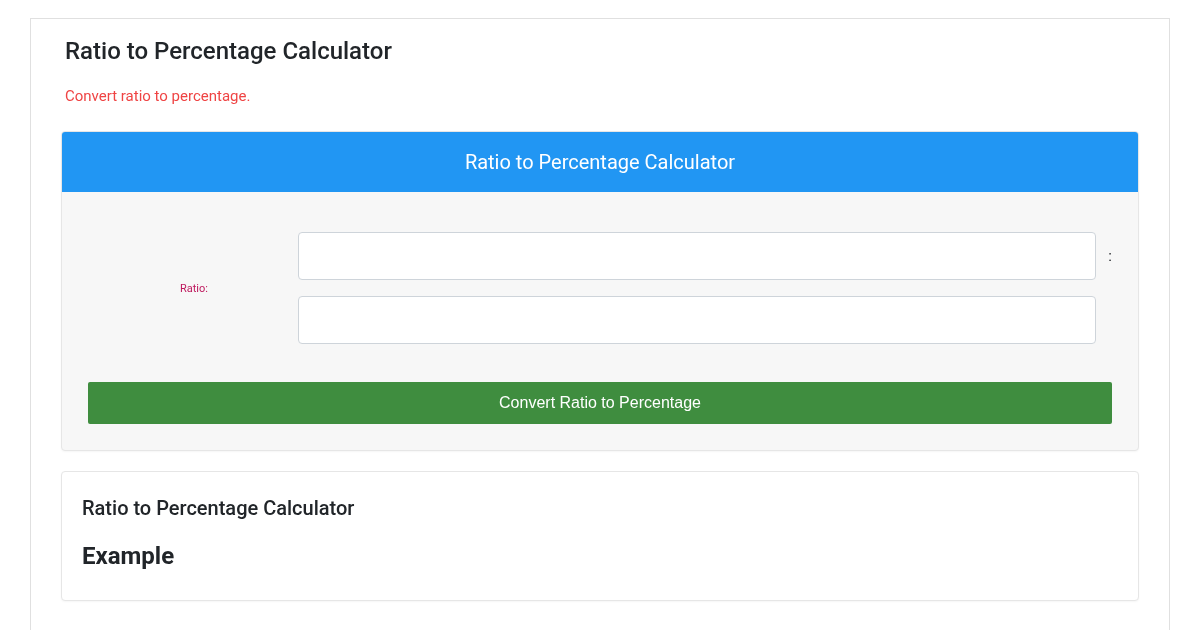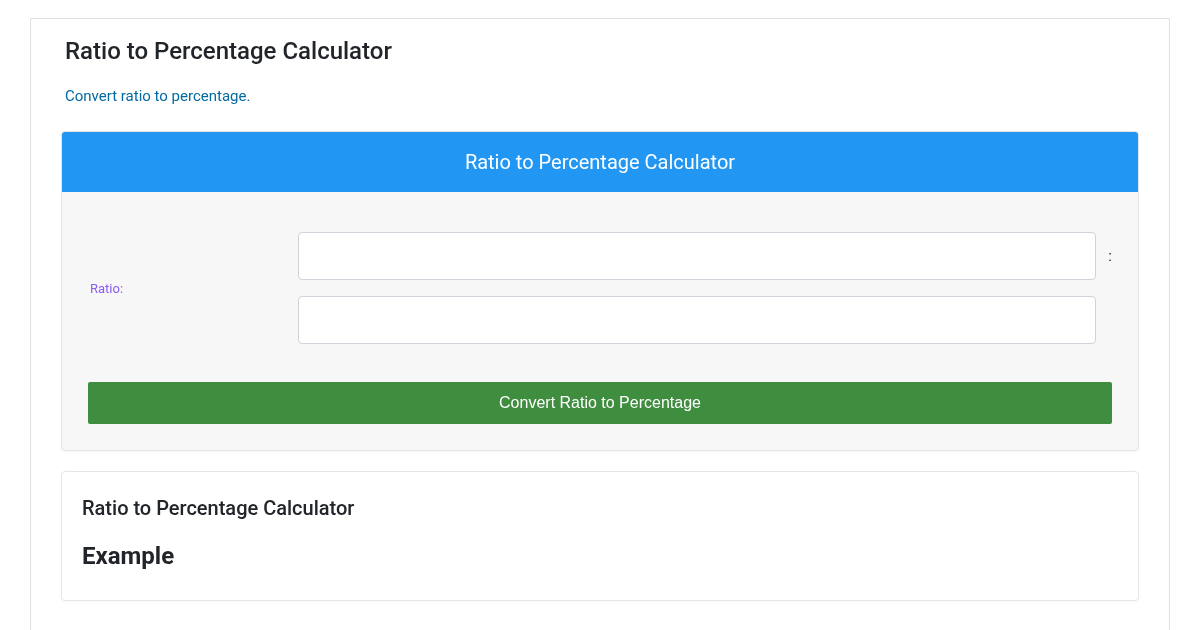--- a/index.html
+++ b/index.html
@@ -26,21 +26,21 @@
     }
     .page-title {
       font-size: 24px;
       font-weight: 500;
       color: #212529;
       margin: 0 0 22px 0;
       padding: 0 0 0 4px;
     }
     .page-subtitle {
       font-size: 15px;
-      color: #0369a1;
+      color: #ef4444;
       margin: 0 0 26px 0;
       padding: 0 0 0 4px;
     }
     .card {
       margin: 0 30px 20px 30px;
       border-radius: 4px;
       background: #ffffff;
       border: 1px solid #e6e6e6;
       box-shadow: 0 1px 2px rgba(0,0,0,0.04);
     }
@@ -61,23 +61,24 @@
       padding: 40px 26px 26px 26px;
     }
     .form-row {
       display: flex;
       align-items: center;
       gap: 0;
     }
     .form-label {
       width: 210px;
       flex: 0 0 210px;
-      font-size: 13px;
-      color: #8b5cf6;
+      font-size: 11px;
+      color: #be185d;
       padding-left: 2px;
+      text-align: center;
     }
     .inputs-col {
       flex: 1 1 auto;
     }
     .input-line {
       display: flex;
       align-items: center;
       margin-bottom: 16px;
     }
     .input-line:last-child {

